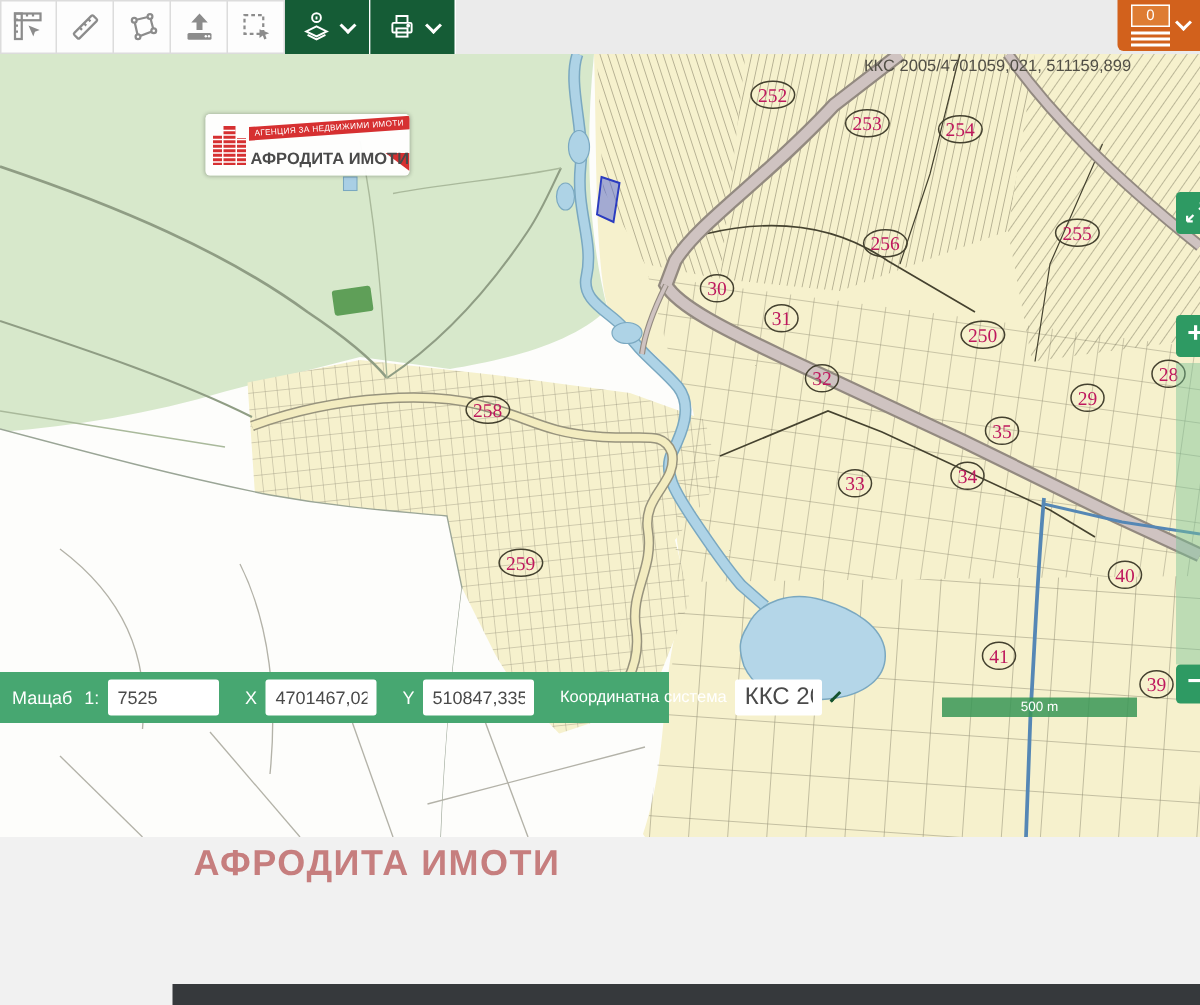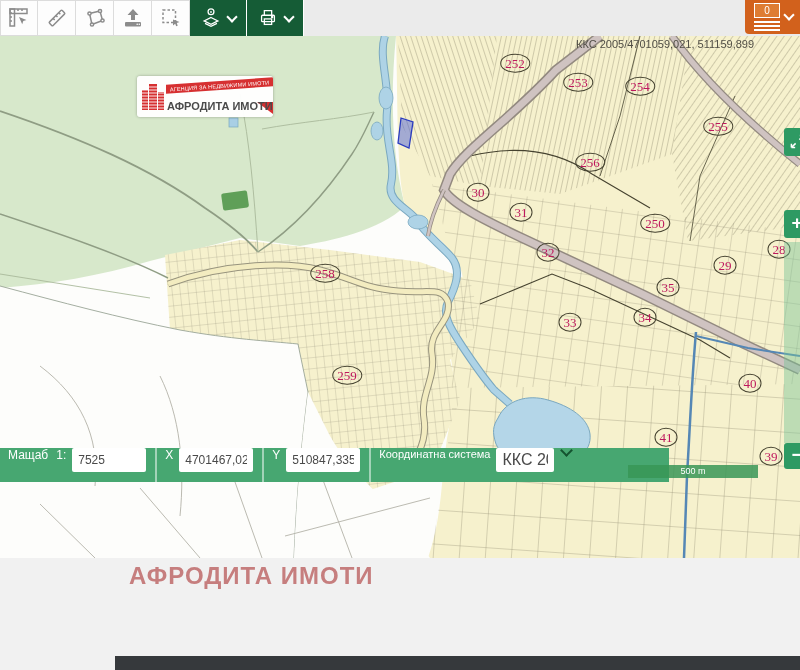--- a/index.html
+++ b/index.html
@@ -45,22 +45,22 @@
   
   .mctl{position:absolute;left:784px;width:26px;border-radius:3px;z-index:7;color:#fff;text-align:center;cursor:pointer;}
   .mctl-solid{background:#2e9a63;}
   .ctl-expand{top:92px;height:28px;}
   .ctl-zoomin{top:174px;height:28px;font-size:19px;line-height:26px;font-weight:bold;}
   .ctl-track{top:206px;height:201px;background:rgba(120,195,150,.45);border-radius:0;cursor:pointer;}
   .ctl-zoomout{top:407px;height:26px;font-size:19px;line-height:23px;font-weight:bold;}
   .ctl-expand svg{margin-top:6px;stroke:#fff;stroke-width:1.6;fill:none;}
 
   
-  .statusbar{position:absolute;left:0;top:412px;width:669px;height:34px;background:#47a771;display:flex;
-        color:#fff;font-size:12px;z-index:8;}
+  .statusbar{position:absolute;left:0;top:412px;width:446px;height:34px;background:#47a771;display:flex;
+        align-items:center;color:#fff;font-size:12px;z-index:8;}
   .sb-lab{margin-left:8px;white-space:nowrap;}
   .sb-lab.small{font-size:11px;}
   .sb-input{height:24px;border:none;border-radius:2px;background:#fff;color:#4a4a4a;font-size:12px;
         padding:0 6px;margin-left:6px;font-family:"Liberation Sans",sans-serif;box-sizing:border-box;}
   .sb-div{width:2px;height:34px;background:rgba(255,255,255,.5);margin-left:9px;}
   .sb-chev{width:7px;height:7px;border-right:2px solid #14532f;border-bottom:2px solid #14532f;
         transform:rotate(45deg);margin:-2px 0 0 8px;cursor:pointer;}
 
   .scalebar{position:absolute;left:628px;top:429px;width:130px;height:13px;background:rgba(56,150,86,.85);
         color:#fff;font-size:9px;line-height:13px;text-align:center;z-index:8;}
@@ -261,21 +261,21 @@
       <div class="logo-right">
         <div class="logo-banner">АГЕНЦИЯ ЗА НЕДВИЖИМИ ИМОТИ</div>
         <div class="logo-tri"></div>
         <div class="logo-brand">АФРОДИТА ИМОТИ</div>
       </div>
     </div>
 
     <span class="mlabel" style="left:515px;top:27px">252</span>
     <span class="mlabel" style="left:578px;top:46px">253</span>
     <span class="mlabel" style="left:640px;top:50px">254</span>
-    <span class="mlabel" style="left:718px;top:90px">255</span>
+    <span class="mlabel" style="left:718px;top:119px">255</span>
     <span class="mlabel" style="left:590px;top:126px">256</span>
     <span class="mlabel" style="left:478px;top:156px">30</span>
     <span class="mlabel" style="left:521px;top:176px">31</span>
     <span class="mlabel" style="left:655px;top:187px">250</span>
     <span class="mlabel" style="left:548px;top:216px">32</span>
     <span class="mlabel" style="left:779px;top:213px">28</span>
     <span class="mlabel" style="left:725px;top:229px">29</span>
     <span class="mlabel" style="left:668px;top:251px">35</span>
     <span class="mlabel" style="left:645px;top:281px">34</span>
     <span class="mlabel" style="left:570px;top:286px">33</span>

